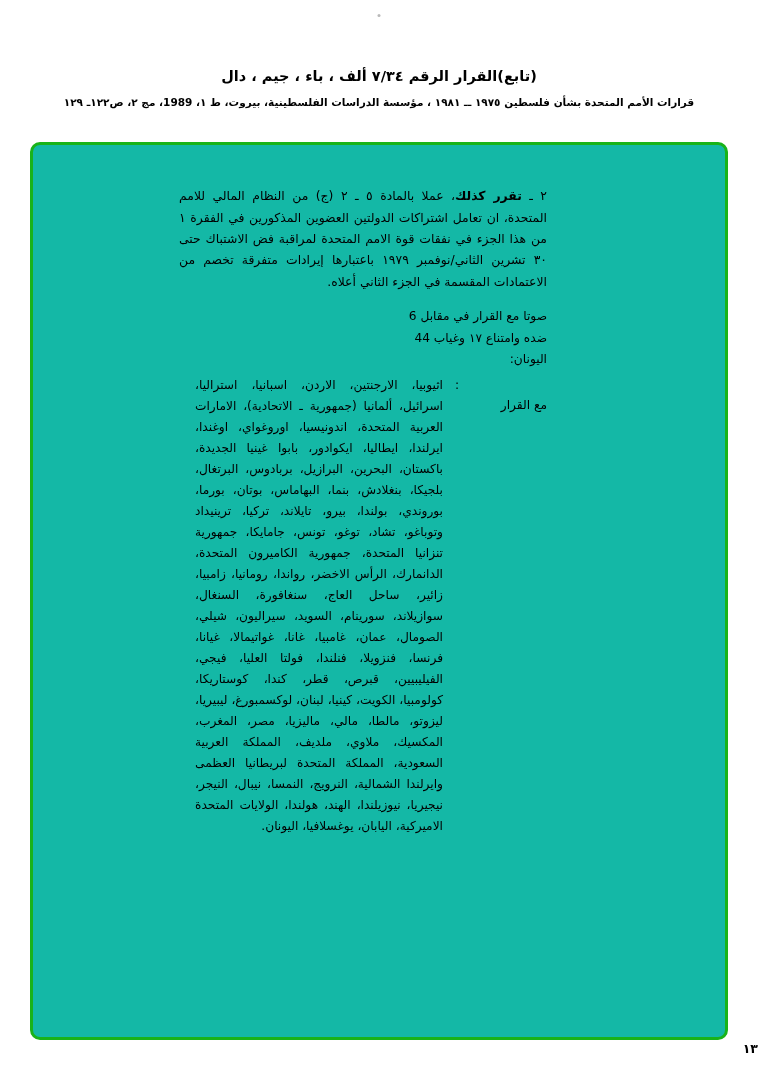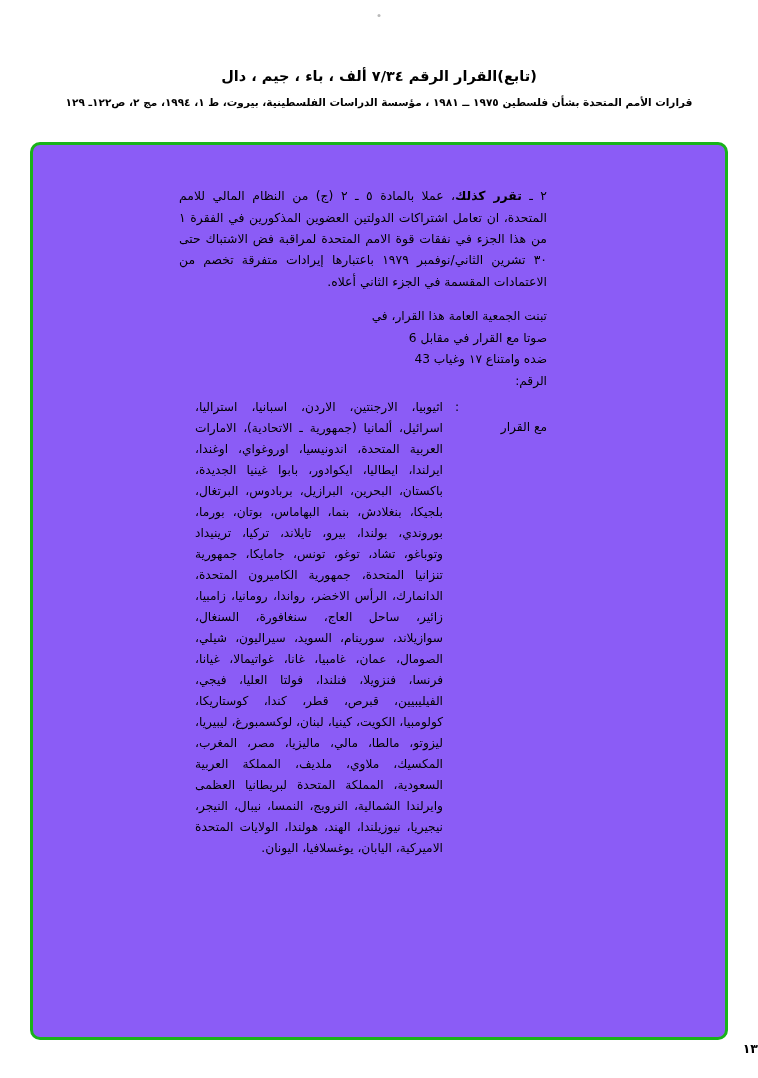--- a/index.html
+++ b/index.html
@@ -52,21 +52,21 @@
   }
   .frame {
     position: absolute;
     top: 142px;
     left: 30px;
     right: 30px;
     height: 898px;
     border: 3px solid #19b319;
     border-radius: 10px;
     box-sizing: border-box;
-    background: #8b5cf6;
+    background: #14b8a6;
   }
   .content {
     position: absolute;
     top: 28px;
     right: 178px;
     width: 368px;
     direction: rtl;
     text-align: right;
   }
   .para {
@@ -122,33 +122,32 @@
 </style>
 </head>
 <body>
 
 <div class="page">
 
   <div class="top-dot"></div>
 
   <div class="header">
     <div class="header-title">(تابع)القرار الرقم ٧/٣٤ ألف ، باء ، جيم ، دال</div>
-    <div class="header-sub">قرارات الأمم المتحدة بشأن فلسطين ١٩٧٥ ــ ١٩٨١ ، مؤسسة الدراسات الفلسطينية، بيروت، ط ١، ١٩٩٤، مج ٢، ص١٢٢ـ ١٢٩</div>
+    <div class="header-sub">قرارات الأمم المتحدة بشأن فلسطين ١٩٧٥ ــ ١٩٨١ ، مؤسسة الدراسات الفلسطينية، بيروت، ط ١، 1989، مج ٢، ص١٢٢ـ ١٢٩</div>
   </div>
 
   <div class="frame">
     <div class="content">
 
       <p class="para"><span>٢ ـ </span><b>تقرر كذلك</b><span>، عملا بالمادة ٥ ـ ٢ (ج) من النظام المالي للامم المتحدة، ان تعامل اشتراكات الدولتين العضوين المذكورين في الفقرة ١ من هذا الجزء في نفقات قوة الامم المتحدة لمراقبة فض الاشتباك حتى ٣٠ تشرين الثاني/نوفمبر ١٩٧٩ باعتبارها إيرادات متفرقة تخصم من الاعتمادات المقسمة في الجزء الثاني أعلاه.</span></p>
 
       <div class="vote-block">
-        <div class="vote-line">تبنت الجمعية العامة هذا القرار، في</div>
         <div class="vote-line">صوتا مع القرار في مقابل 6</div>
-        <div class="vote-line">ضده وامتناع ١٧ وغياب 43</div>
-        <div class="vote-line">الرقم:</div>
+        <div class="vote-line">ضده وامتناع ١٧ وغياب 44</div>
+        <div class="vote-line">اليونان:</div>
       </div>
 
       <div class="supporters">
         <span class="sup-label">مع القرار</span>
         <span class="sup-colon">:</span>
         <div class="sup-body">اثيوبيا، الارجنتين، الاردن، اسبانيا، استراليا، اسرائيل، ألمانيا (جمهورية ـ الاتحادية)، الامارات العربية المتحدة، اندونيسيا، اوروغواي، اوغندا، ايرلندا، ايطاليا، ايكوادور، بابوا غينيا الجديدة، باكستان، البحرين، البرازيل، بربادوس، البرتغال، بلجيكا، بنغلادش، بنما، البهاماس، بوتان، بورما، بوروندي، بولندا، بيرو، تايلاند، تركيا، ترينيداد وتوباغو، تشاد، توغو، تونس، جامايكا، جمهورية تنزانيا المتحدة، جمهورية الكاميرون المتحدة، الدانمارك، الرأس الاخضر، رواندا، رومانيا، زامبيا، زائير، ساحل العاج، سنغافورة، السنغال، سوازيلاند، سورينام، السويد، سيراليون، شيلي، الصومال، عمان، غامبيا، غانا، غواتيمالا، غيانا، فرنسا، فنزويلا، فنلندا، فولتا العليا، فيجي، الفيليبيين، قبرص، قطر، كندا، كوستاريكا، كولومبيا، الكويت، كينيا، لبنان، لوكسمبورغ، ليبيريا، ليزوتو، مالطا، مالي، ماليزيا، مصر، المغرب، المكسيك، ملاوي، ملديف، المملكة العربية السعودية، المملكة المتحدة لبريطانيا العظمى وايرلندا الشمالية، النرويج، النمسا، نيبال، النيجر، نيجيريا، نيوزيلندا، الهند، هولندا، الولايات المتحدة الاميركية، اليابان، يوغسلافيا، اليونان.</div>
       </div>
 
     </div>
   </div>

